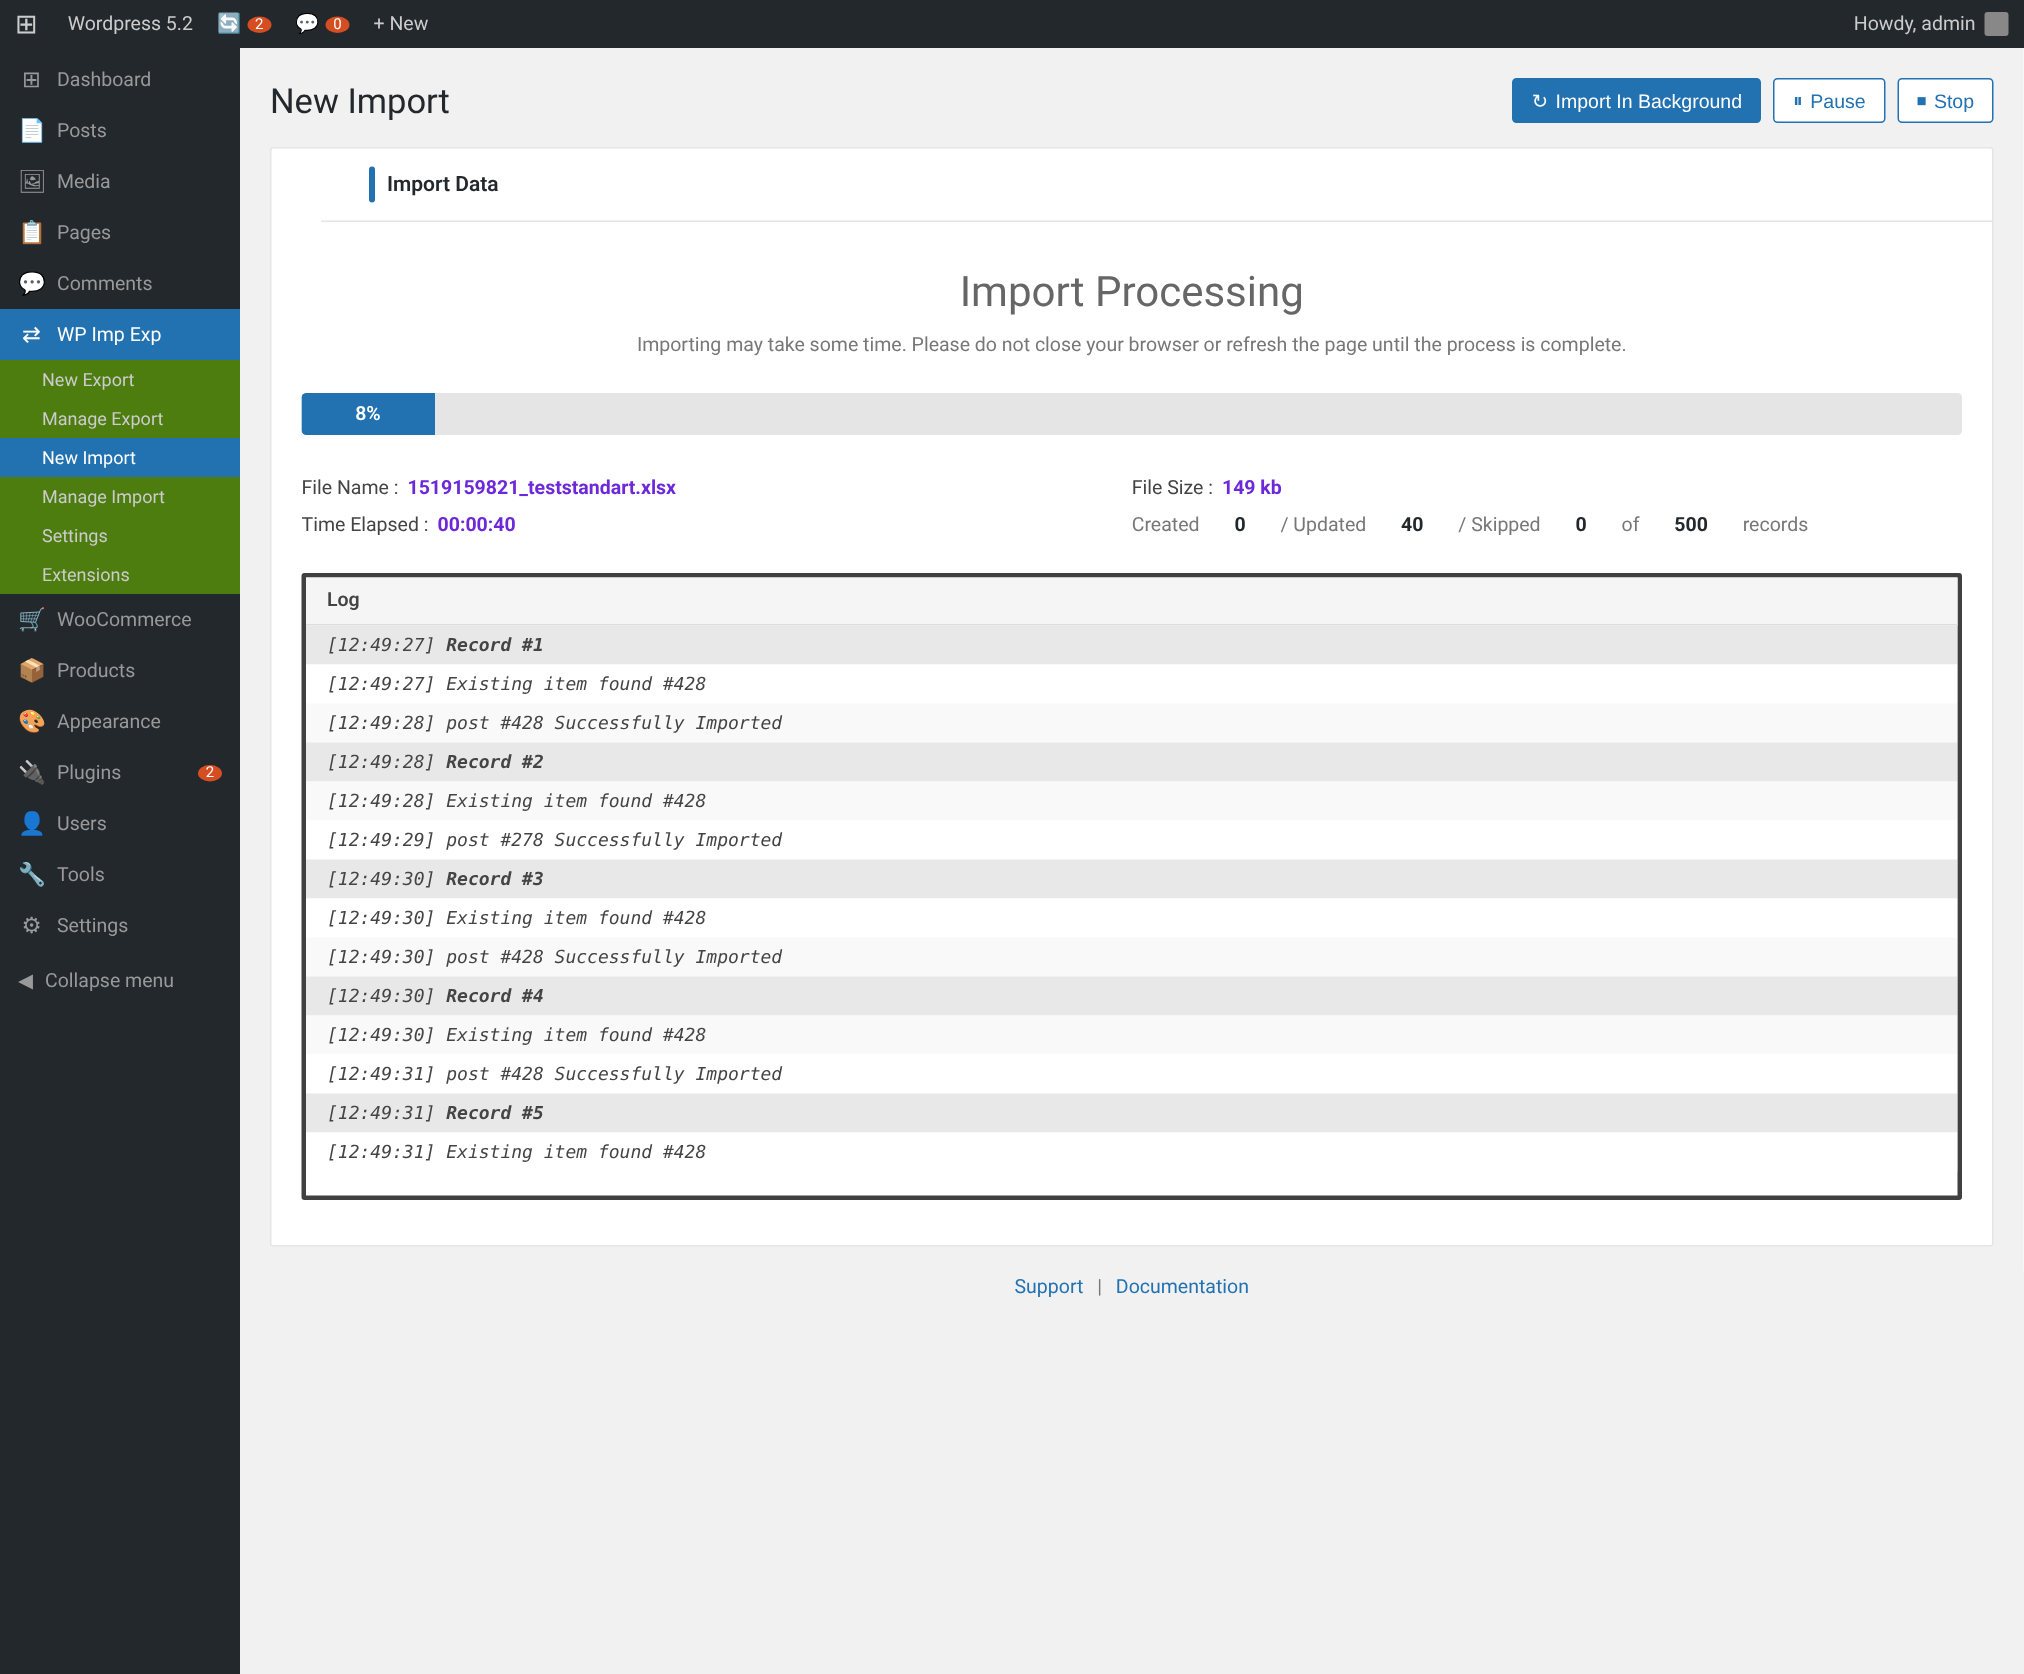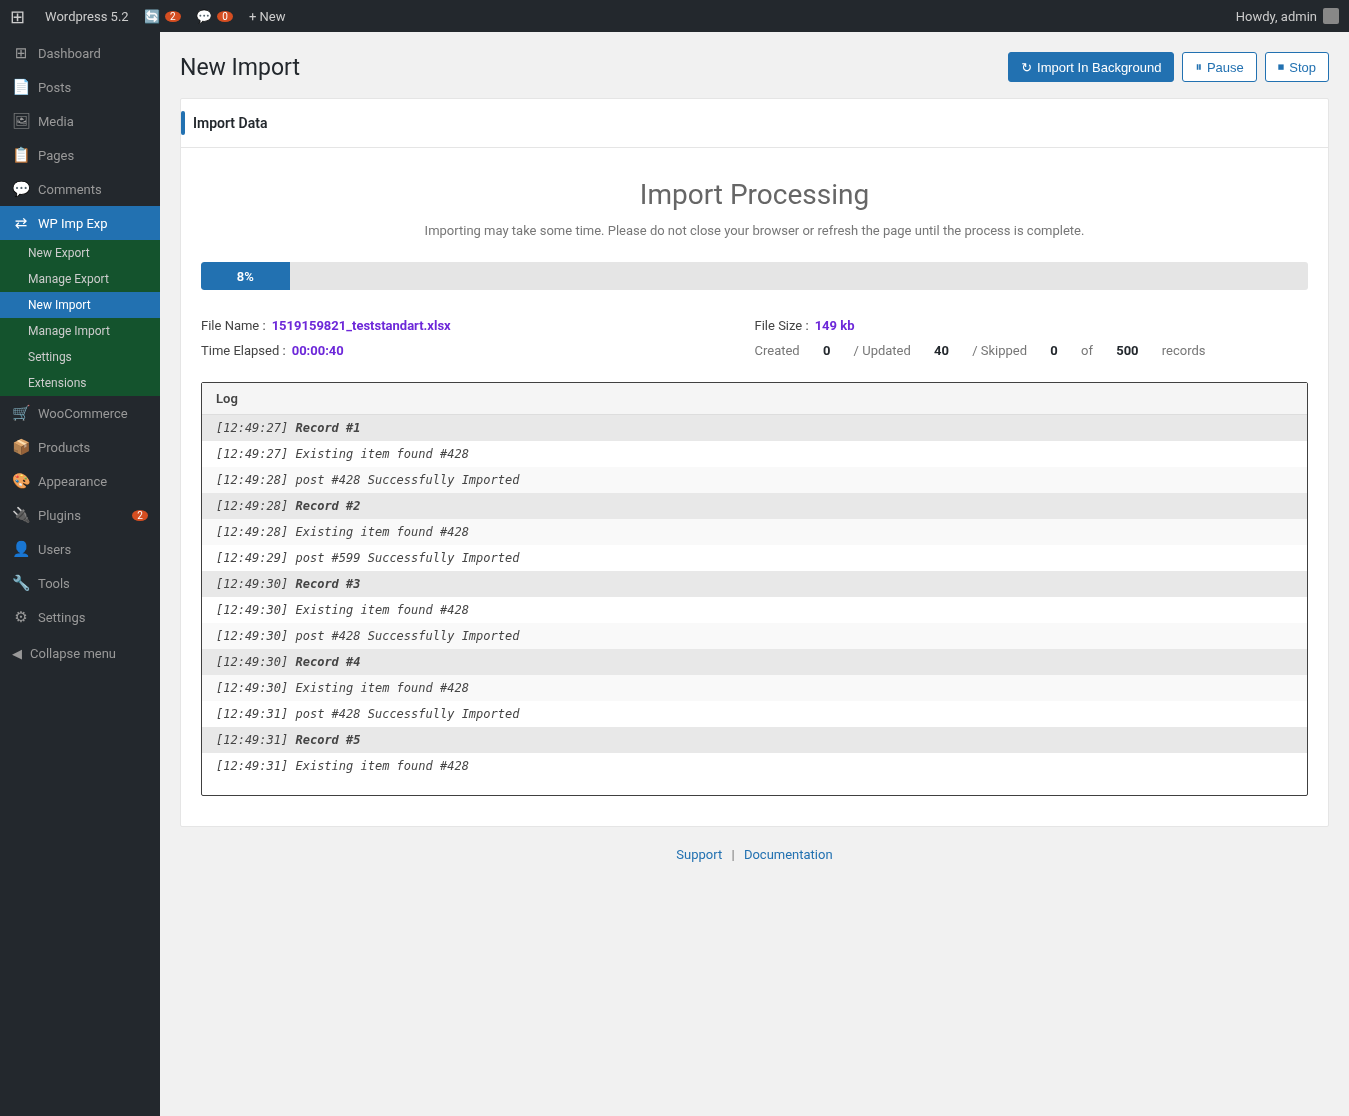--- a/index.html
+++ b/index.html
@@ -40,21 +40,21 @@
       align-items: center;
       gap: 8px;
       padding: 8px 12px;
       color: #999;
       cursor: pointer;
       font-size: 13px;
       white-space: nowrap;
     }
     .sidebar-item.active { background: #2271b1; color: #fff; }
     .sidebar-icon { font-size: 15px; width: 18px; text-align: center; }
-    .sidebar-submenu { background: #14532d; }
+    .sidebar-submenu { background: #4d7c0f; }
     .sidebar-submenu .sidebar-item { padding: 6px 12px 6px 28px; font-size: 12px; color: #ccc; }
     .sidebar-submenu .sidebar-item.active { color: #fff; background: #2271b1; }
     .collapse-btn { color: #999; display: flex; align-items: center; gap: 8px; padding: 8px 12px; cursor: pointer; font-size: 13px; }
 
     
     #main { flex: 1; padding: 20px 20px 20px 20px; }
 
     
     .page-header {
       display: flex;
@@ -82,25 +82,26 @@
     .btn-stop { background: #fff; border-color: #2271b1; color: #2271b1; }
 
     
     .card {
       background: #fff;
       border: 1px solid #e5e5e5;
       border-radius: 2px;
       padding: 0;
     }
     .card-header {
-      padding: 12px 0;
+      padding: 12px 32px;
       border-bottom: 1px solid #e5e5e5;
       display: flex;
       align-items: center;
       gap: 8px;
+      margin-left: 33px;
     }
     .card-header-accent { width: 4px; height: 24px; background: #2271b1; border-radius: 2px; }
     .card-header-title { font-size: 14px; font-weight: 600; color: #23282d; }
     .card-body { padding: 30px 20px; }
 
     
     .import-processing-title { text-align: center; font-size: 28px; font-weight: 400; color: #666; margin-bottom: 12px; }
     .import-processing-subtitle { text-align: center; color: #777; font-size: 13px; margin-bottom: 24px; }
 
     
@@ -110,21 +111,21 @@
     
     .file-info-grid { display: grid; grid-template-columns: 1fr 1fr; gap: 10px 0; margin-bottom: 24px; }
     .file-info-row { display: flex; align-items: center; gap: 6px; }
     .file-info-label { color: #444; }
     .file-info-value { font-weight: 700; color: #6d28d9; }
     .file-info-stats { display: flex; gap: 20px; }
     .file-info-stats span { color: #777; }
     .file-info-stats strong { color: #23282d; }
 
     
-    .log-wrap { border: 1px solid #404040; border-radius: 2px; }
+    .log-wrap { border: 3px solid #404040; border-radius: 2px; }
     .log-header { background: #f5f5f5; padding: 8px 14px; font-size: 13px; font-weight: 600; color: #444; border-bottom: 1px solid #ddd; }
     .log-body { height: 380px; overflow-y: auto; }
     .log-entry { padding: 6px 14px; font-size: 12px; font-family: monospace; font-style: italic; }
     .log-entry:nth-child(odd) { background: #f9f9f9; }
     .log-entry:nth-child(even) { background: #fff; }
     .log-entry-record { background: #e8e8e8 !important; }
 
     
     #footer { text-align: center; padding: 20px 20px; color: #777; font-size: 13px; }
     #footer a { color: #2271b1; text-decoration: none; }
@@ -309,21 +310,21 @@
         <div class="log-wrap">
           <div class="log-header">
             <span>Log</span>
           </div>
           <div class="log-body" id="log-body">
           <div class="log-entry log-entry-record">[12:49:27] <strong>Record #1</strong></div>
               <div class="log-entry">[12:49:27] Existing item found #428</div>
               <div class="log-entry">[12:49:28] post #428 Successfully Imported</div>
               <div class="log-entry log-entry-record">[12:49:28] <strong>Record #2</strong></div>
               <div class="log-entry">[12:49:28] Existing item found #428</div>
-              <div class="log-entry">[12:49:29] post #599 Successfully Imported</div>
+              <div class="log-entry">[12:49:29] post #278 Successfully Imported</div>
               <div class="log-entry log-entry-record">[12:49:30] <strong>Record #3</strong></div>
               <div class="log-entry">[12:49:30] Existing item found #428</div>
               <div class="log-entry">[12:49:30] post #428 Successfully Imported</div>
               <div class="log-entry log-entry-record">[12:49:30] <strong>Record #4</strong></div>
               <div class="log-entry">[12:49:30] Existing item found #428</div>
               <div class="log-entry">[12:49:31] post #428 Successfully Imported</div>
               <div class="log-entry log-entry-record">[12:49:31] <strong>Record #5</strong></div>
               <div class="log-entry">[12:49:31] Existing item found #428</div>
             </div>
         </div>

